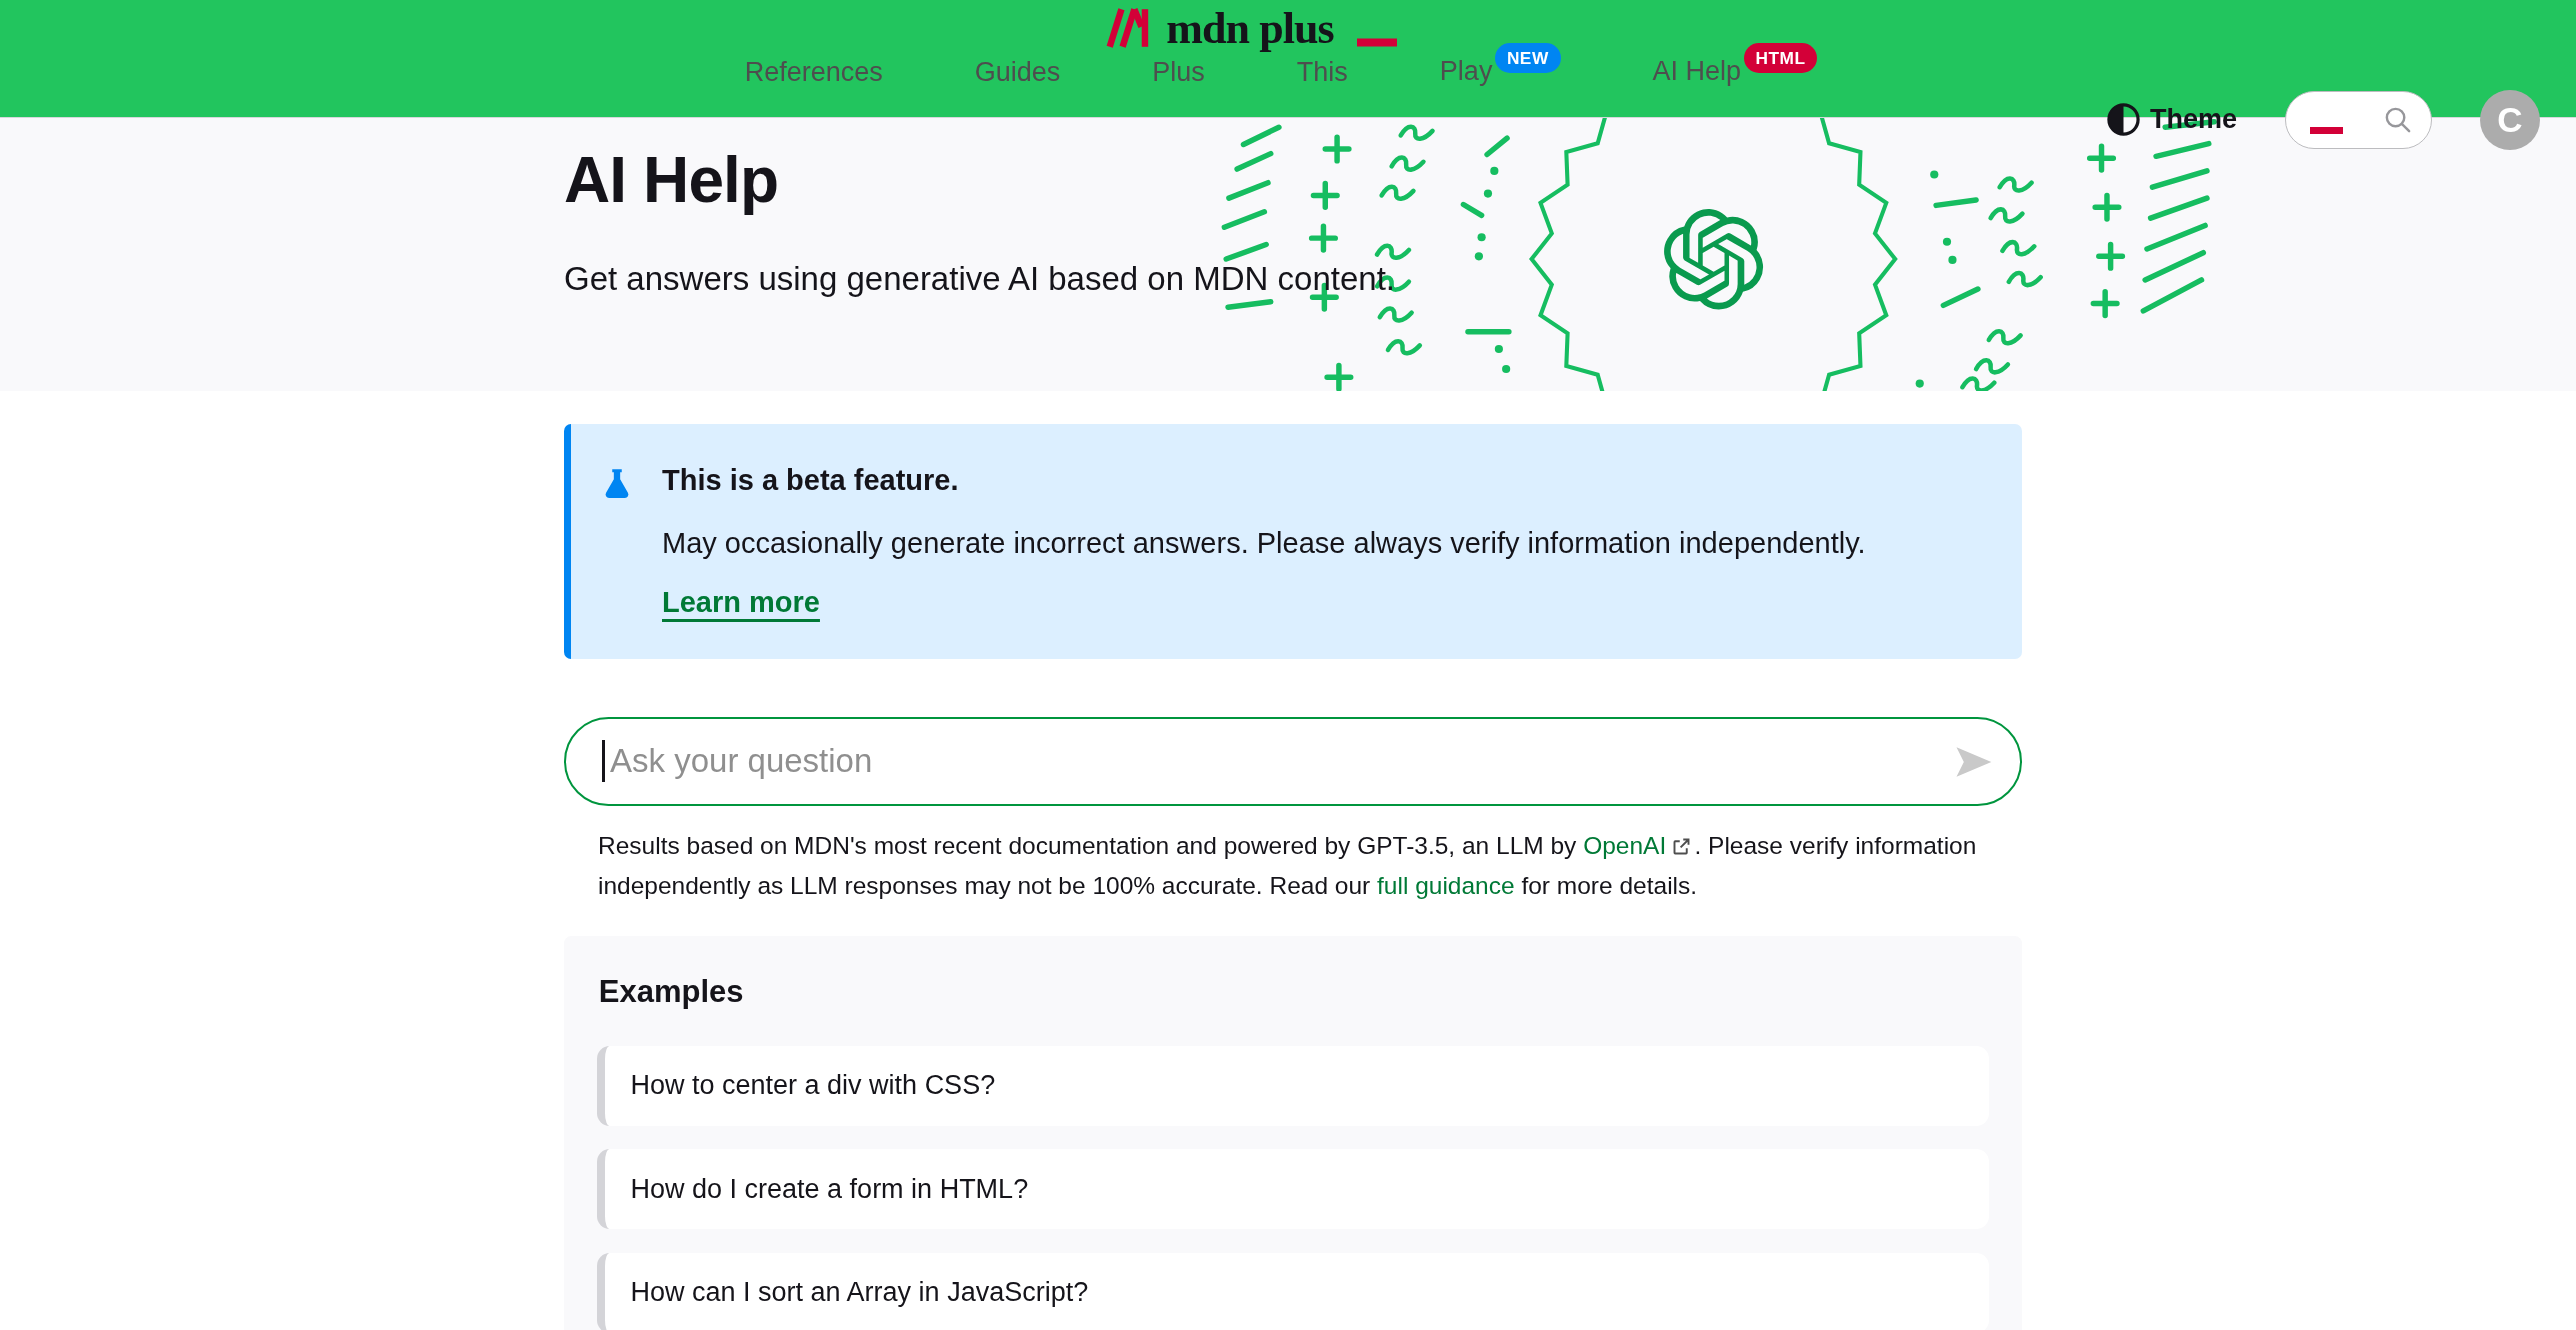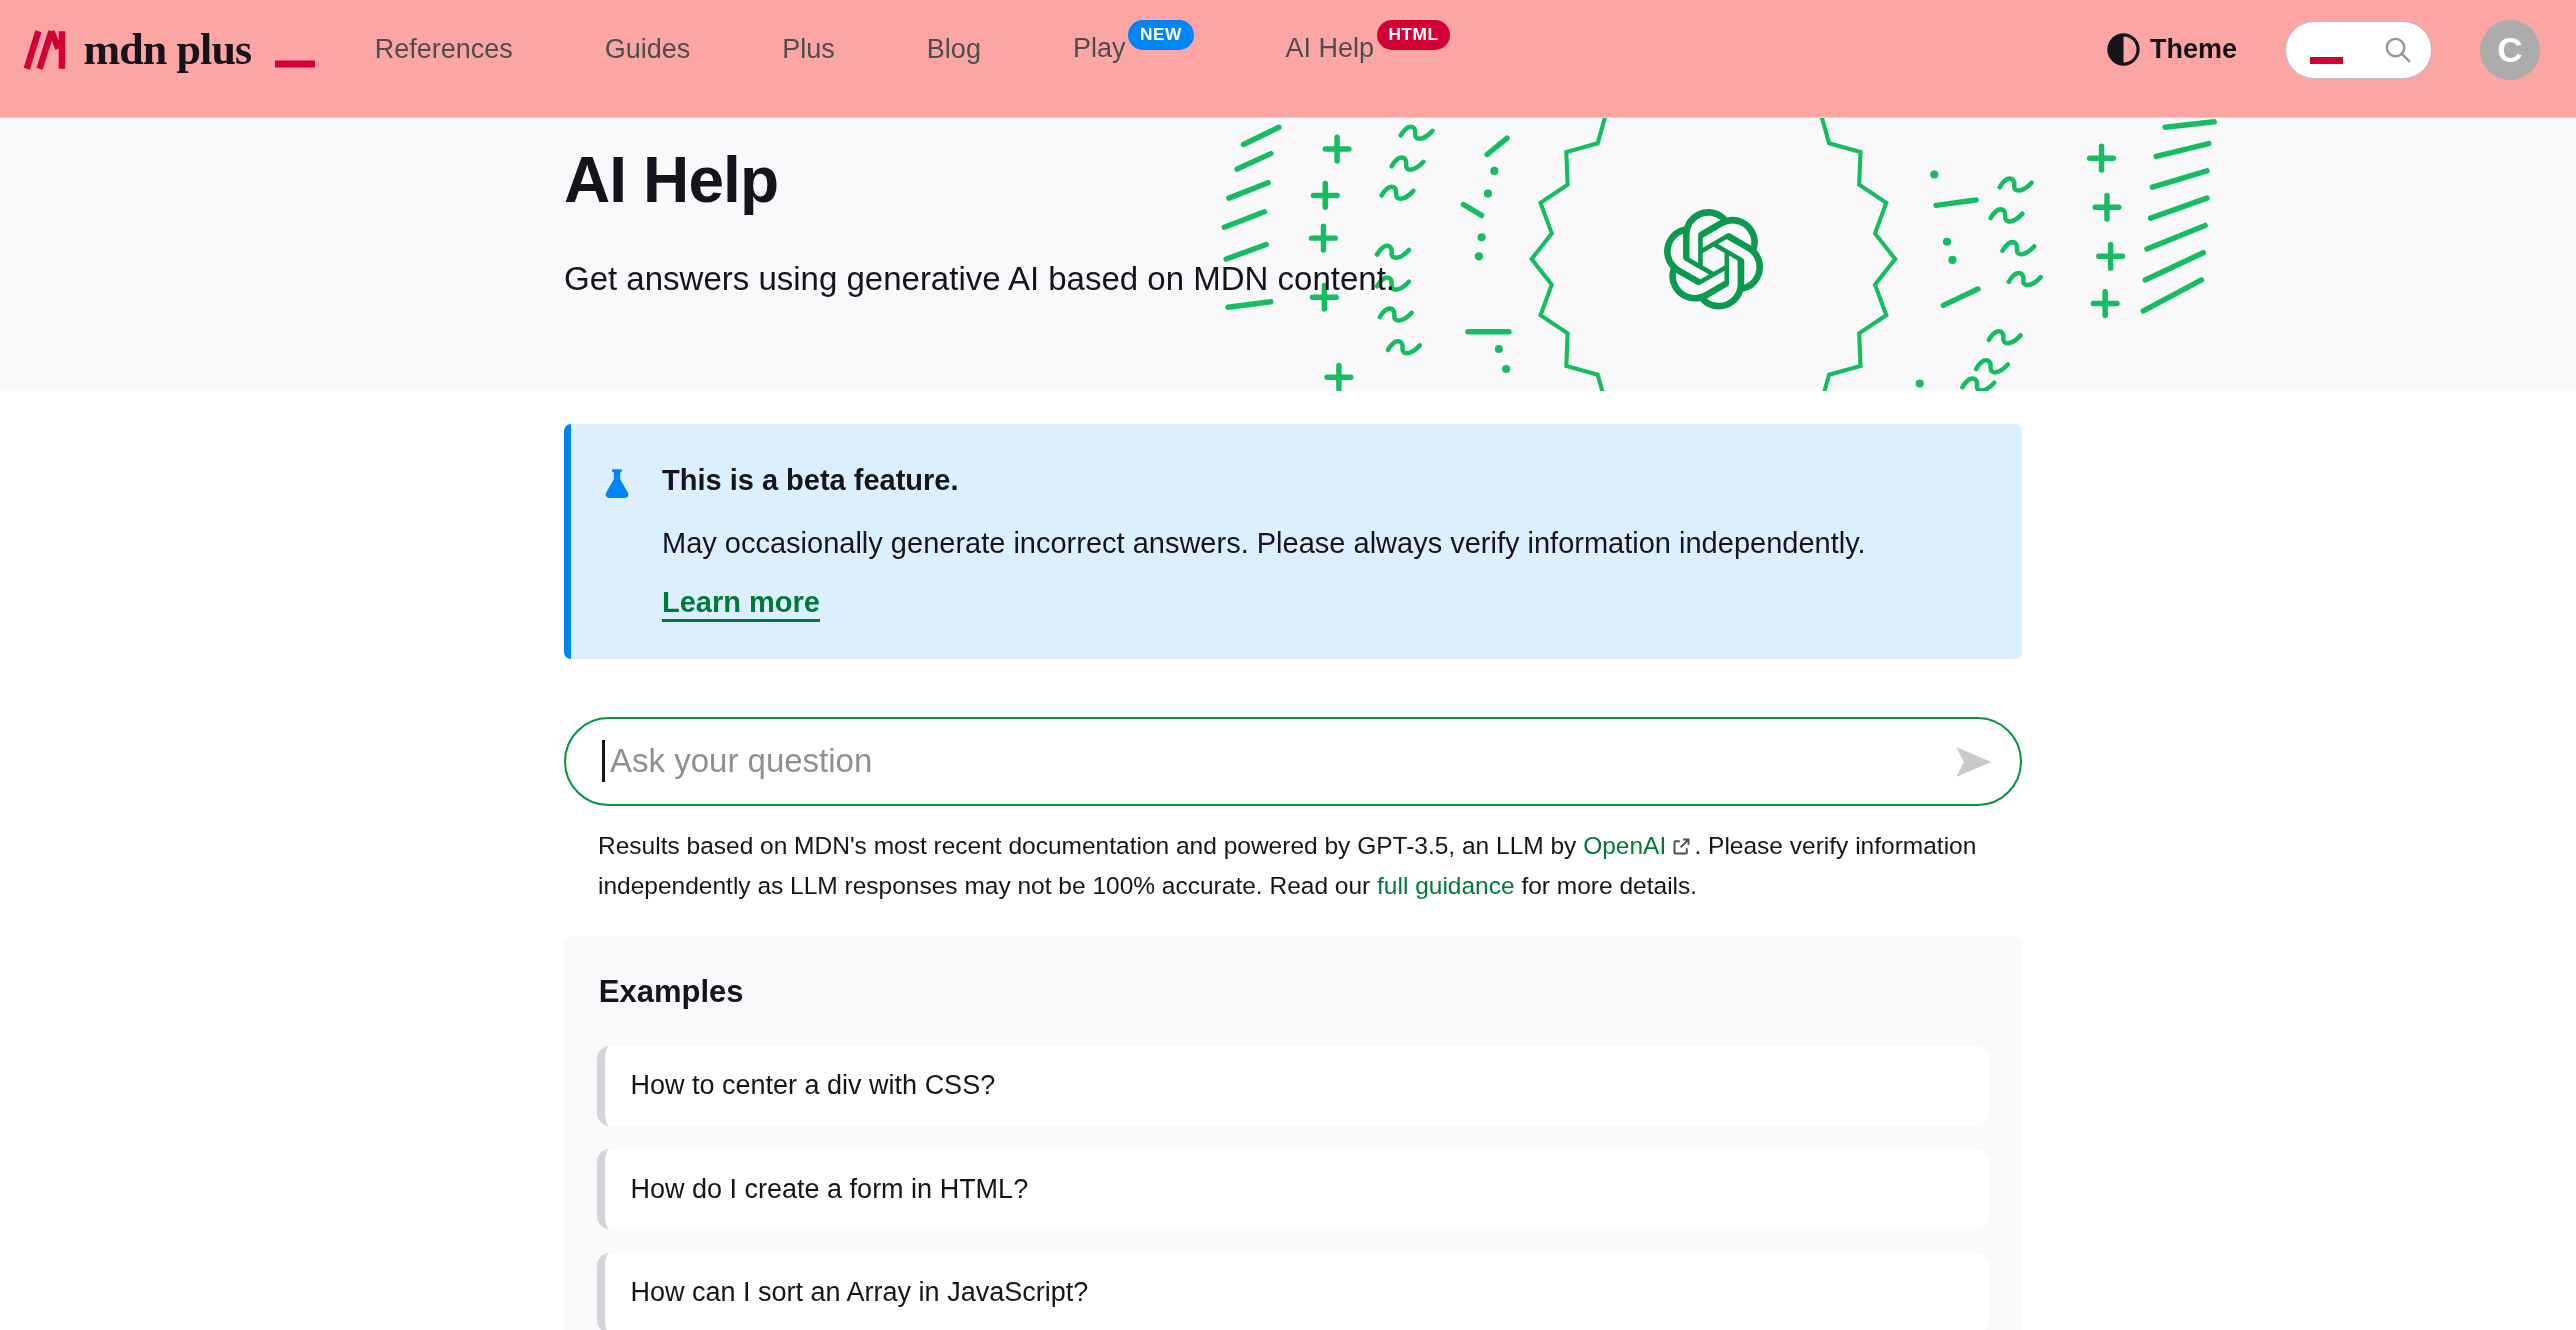--- a/index.html
+++ b/index.html
@@ -2,21 +2,21 @@
 <html style="font-size:14.5px"><head>
 <meta charset="utf-8">
 <style>
   * { margin:0; padding:0; box-sizing:border-box; }
   html,body { background:#fff; }
   body { font-family:"Liberation Sans","DejaVu Sans",sans-serif; color:#15141a; }
   .page { position:relative; width:2576px; height:1331px; overflow:hidden; background:#fff; }
 
   
   .header { display:flex; align-items:center; height:118px; padding:0 36px 18px 22px;
-            background:#fca5a5; border-bottom:1.8px solid #d7d7db; position:relative; z-index:5; }
+            background:#22c55e; border-bottom:1.8px solid #d7d7db; position:relative; z-index:5;flex-direction:column; }
   .logo { display:flex; align-items:center; gap:14.5px; margin-right:60px; cursor:pointer; }
   .logo-word { font-family:"Liberation Serif","DejaVu Serif",serif; font-weight:700;
                font-size:44px; color:#15141a; letter-spacing:-0.9px; }
   .logo-underscore { display:inline-block; width:40px; height:7.3px; background:#d30038;
                      margin-left:9px; transform:translateY(14.5px); }
   .nav ul { display:flex; list-style:none; gap:92px; align-items:center; }
   .nav a { text-decoration:none; font-size:27px; color:#4e4e4e; cursor:pointer; }
   .badge { display:inline-block; position:relative; top:-16.4px; margin-left:2.7px;
            font-size:17.3px; font-weight:700; letter-spacing:0.5px; color:#fff;
            padding:4.5px 11.8px; border-radius:908px; }
@@ -93,21 +93,21 @@
         </g>
       </svg>
       <span class="logo-word">mdn plus</span>
       <span class="logo-underscore"></span>
     </a>
     <nav class="nav">
       <ul>
         <li><a><span>References</span></a></li>
         <li><a><span>Guides</span></a></li>
         <li><a><span>Plus</span></a></li>
-        <li><a><span>Blog</span></a></li>
+        <li><a><span>This</span></a></li>
         <li><a><span>Play</span><span class="badge badge-new">NEW</span></a></li>
         <li><a><span>AI Help</span><span class="badge badge-beta">HTML</span></a></li>
       </ul>
     </nav>
     <div class="header-right">
       <button class="theme-btn">
         <svg width="35" height="35" viewBox="0 0 24 24">
           <circle cx="12" cy="12" r="10" fill="none" stroke="#15141a" stroke-width="2.2"></circle>
           <path d="M12 2a10 10 0 0 0 0 20Z" fill="#15141a"></path>
         </svg>

